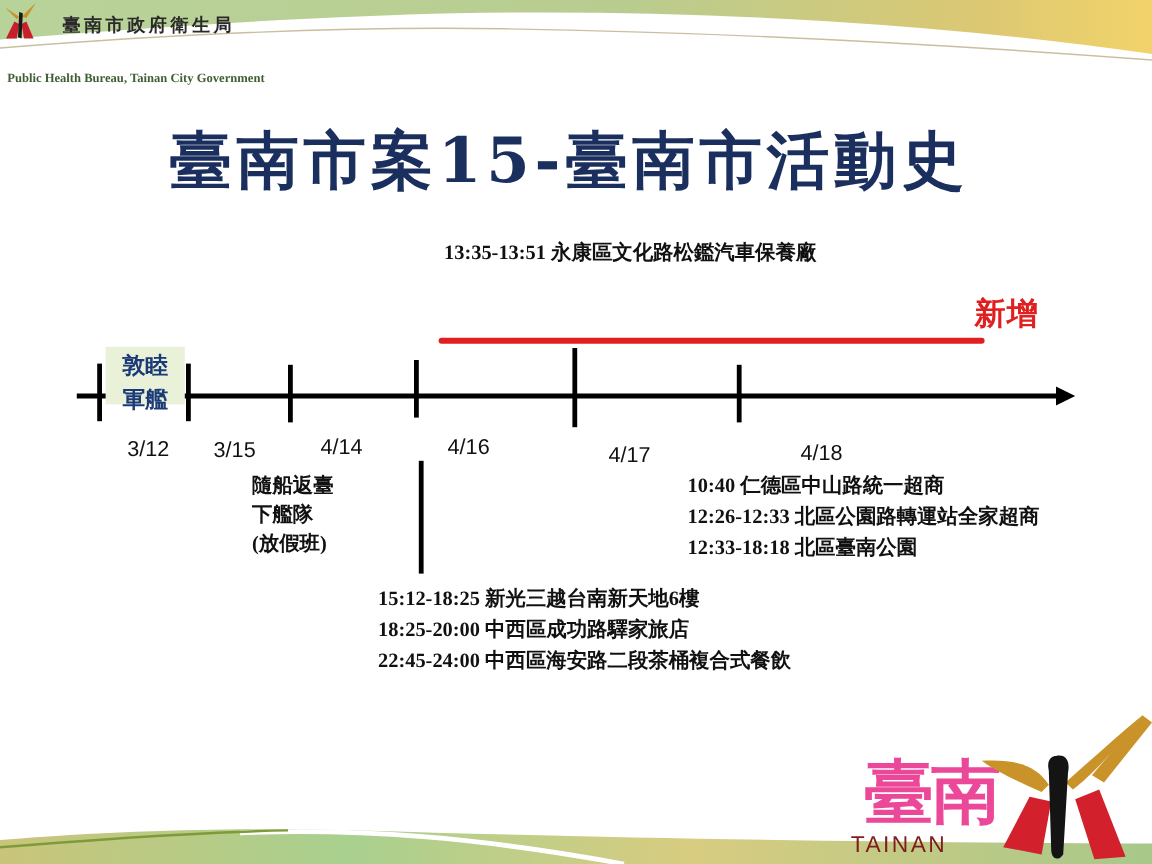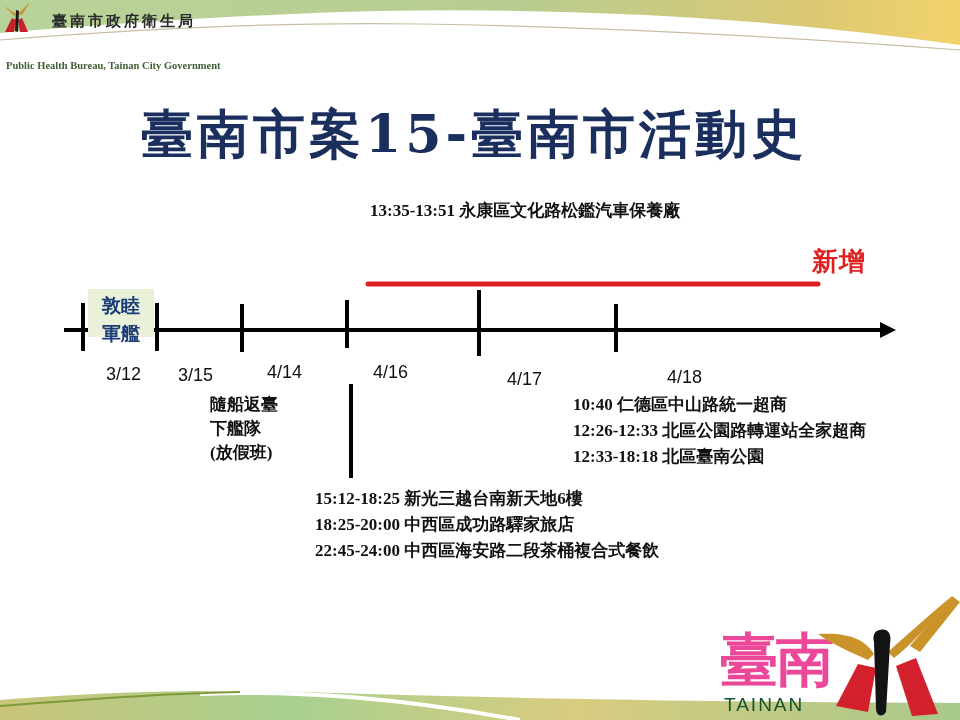--- a/index.html
+++ b/index.html
@@ -139,21 +139,21 @@
         <stop offset="1" stop-color="#a7c88a"></stop>
       </linearGradient>
     </defs>
     <path d="M0 700 C120 690 220 690 300 692 C500 698 700 702 960 703 V720 H0 Z" fill="url(#ftGrad)"></path>
     <path d="M200 694 C300 690 400 698 520 720" fill="none" stroke="#ffffff" stroke-width="4"></path>
     <path d="M0 706 C100 698 180 693 240 692" fill="none" stroke="#7f9a3a" stroke-width="2"></path>
   </svg>
 
   <div style="position:absolute; left:700px; top:594px; width:260px; height:126px;">
     <div style="position:absolute; left:20px; top:28px; font-size:58px; font-weight:bold; color:#ec4899; font-family:'DejaVu Serif', serif; letter-spacing:-2px;">臺南</div>
-    <div style="position:absolute; left:24px; top:100px; font-size:19px; color:#14532d; font-family:'Liberation Sans', sans-serif; letter-spacing:2px;">TAINAN</div>
+    <div style="position:absolute; left:9px; top:100px; font-size:19px; color:#7f1d1d; font-family:'Liberation Sans', sans-serif; letter-spacing:2px;">TAINAN</div>
     <svg style="position:absolute; left:110px; top:0;" width="150" height="126" viewBox="0 0 150 126">
       <path d="M8 40 C40 38 55 46 64 60 L58 66 C40 58 22 50 8 40 Z" fill="#c9932a"></path>
       <path d="M142 2 C120 30 100 52 84 64 L78 58 C96 42 118 22 142 2 Z" fill="#c9932a"></path>
       <path d="M142 2 L150 8 L110 58 L100 52 Z" fill="#c9932a"></path>
       <path d="M26 112 L48 70 L66 74 L58 118 Z" fill="#d2202c"></path>
       <path d="M128 120 L106 64 L86 72 L102 122 Z" fill="#d2202c"></path>
       <path d="M70 36 C78 34 82 40 80 50 L76 118 C72 124 66 122 66 114 L64 48 C62 40 66 36 70 36 Z" fill="#141414"></path>
     </svg>
   </div>
 

